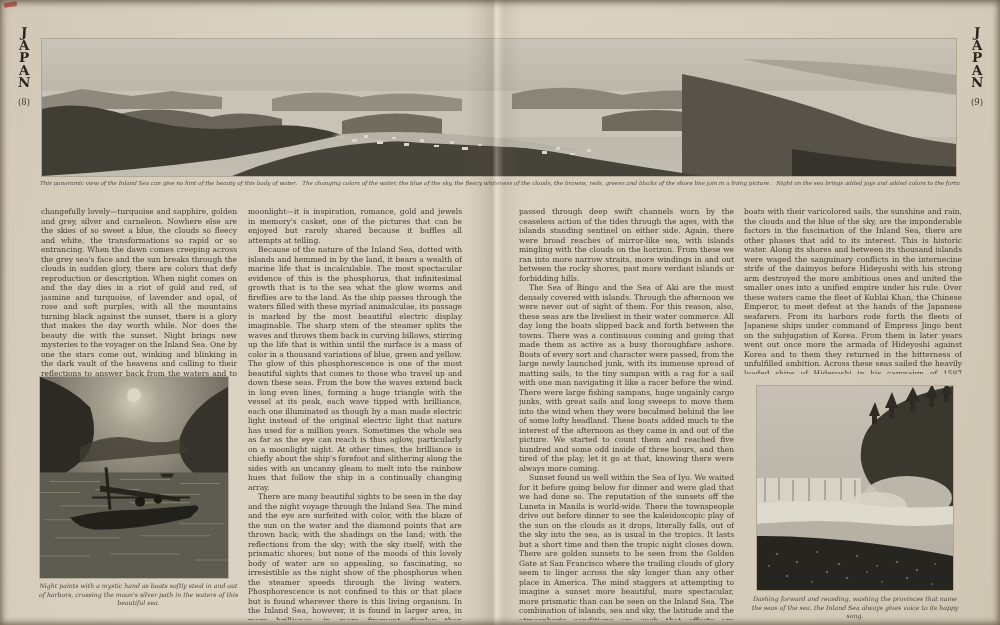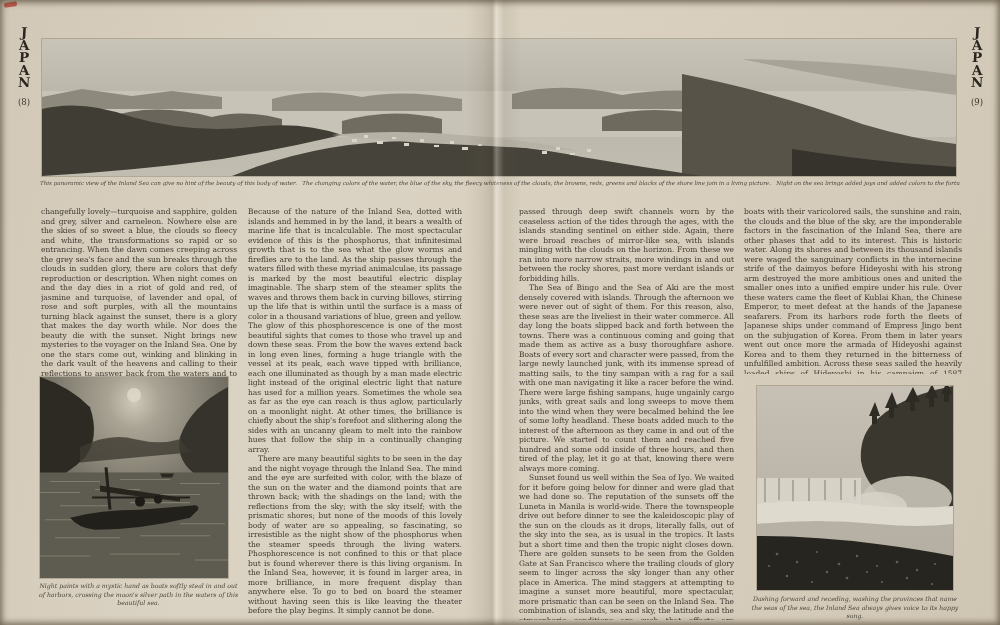--- a/index.html
+++ b/index.html
@@ -103,20 +103,21 @@
       <path d="M750 110 Q800 118 860 124 L914 128 L914 137 750 137Z" fill="#35332c"></path>
     </svg>
   </div>
 
   <div class="pano-caption">This panoramic view of the Inland Sea can give no hint of the beauty of this body of water.   The changing colors of the water, the blue of the sky, the fleecy whiteness of the clouds, the browns, reds, greens and blacks of the shore line join in a living picture.   Night on the sea brings added joys and added colors to the fortunate voyageur.</div>
 
   <div class="col" style="left:41px;width:196px;height:172px;">
       <p>changefully lovely—turquoise and sapphire, golden and grey, silver and carneleon.  Nowhere else are the skies of so sweet a blue, the clouds so fleecy and white, the transformations so rapid or so entrancing.  When the dawn comes creeping across the grey sea's face and the sun breaks through the clouds in sudden glory, there are colors that defy reproduction or description.  When night comes on and the day dies in a riot of gold and red, of jasmine and turquoise, of lavender and opal, of rose and soft purples, with all the mountains turning black against the sunset, there is a glory that makes the day worth while.  Nor does the beauty die with the sunset.  Night brings new mysteries to the voyager on the Inland Sea.  One by one the stars come out, winking and blinking in the dark vault of the heavens and calling to their reflections to answer back from the waters and to the gleams of light that shine from the houses along the shore.  A moonlight night on the Inland Sea is something precious.  It is more than</p>
     </div>
   <div class="col" style="left:248px;width:214px;height:413px;">
+      <p>moonlight—it is inspiration, romance, gold and jewels in memory's casket, one of the pictures that can be enjoyed but rarely shared because it baffles all attempts at telling.</p>
       <p>Because of the nature of the Inland Sea, dotted with islands and hemmed in by the land, it bears a wealth of marine life that is incalculable.  The most spectacular evidence of this is the phosphorus, that infinitesimal growth that is to the sea what the glow worms and fireflies are to the land.  As the ship passes through the waters filled with these myriad animalculae, its passage is marked by the most beautiful electric display imaginable.  The sharp stem of the steamer splits the waves and throws them back in curving billows, stirring up the life that is within until the surface is a mass of color in a thousand variations of blue, green and yellow.  The glow of this phosphorescence is one of the most beautiful sights that comes to those who travel up and down these seas.  From the bow the waves extend back in long even lines, forming a huge triangle with the vessel at its peak, each wave tipped with brilliance, each one illuminated as though by a man made electric light instead of the original electric light that nature has used for a million years.  Sometimes the whole sea as far as the eye can reach is thus aglow, particularly on a moonlight night.  At other times, the brilliance is chiefly about the ship's forefoot and slithering along the sides with an uncanny gleam to melt into the rainbow hues that follow the ship in a continually changing array.</p>
       <p>There are many beautiful sights to be seen in the day and the night voyage through the Inland Sea.  The mind and the eye are surfeited with color, with the blaze of the sun on the water and the diamond points that are thrown back; with the shadings on the land; with the reflections from the sky; with the sky itself; with the prismatic shores; but none of the moods of this lovely body of water are so appealing, so fascinating, so irresistible as the night show of the phosphorus when the steamer speeds through the living waters.  Phosphorescence is not confined to this or that place but is found wherever there is this living organism.  In the Inland Sea, however, it is found in larger area, in more brilliance, in more frequent display than anywhere else.  To go to bed on board the steamer without having seen this is like leaving the theater before the play begins.  It simply cannot be done.</p>
     </div>
   <div class="col" style="left:519px;width:215px;height:413px;">
       <p>passed through deep swift channels worn by the ceaseless action of the tides through the ages, with the islands standing sentinel on either side.  Again, there were broad reaches of mirror-like sea, with islands mingling with the clouds on the horizon.  From these we ran into more narrow straits, more windings in and out between the rocky shores, past more verdant islands or forbidding hills.</p>
       <p>The Sea of Bingo and the Sea of Aki are the most densely covered with islands.  Through the afternoon we were never out of sight of them.  For this reason, also, these seas are the liveliest in their water commerce.  All day long the boats slipped back and forth between the towns.  There was a continuous coming and going that made them as active as a busy thoroughfare ashore.  Boats of every sort and character were passed, from the large newly launched junk, with its immense spread of matting sails, to the tiny sampan with a rag for a sail with one man navigating it like a racer before the wind.  There were large fishing sampans, huge ungainly cargo junks, with great sails and long sweeps to move them into the wind when they were becalmed behind the lee of some lofty headland.  These boats added much to the interest of the afternoon as they came in and out of the picture.  We started to count them and reached five hundred and some odd inside of three hours, and then tired of the play, let it go at that, knowing there were always more coming.</p>
       <p>Sunset found us well within the Sea of Iyo.  We waited for it before going below for dinner and were glad that we had done so.  The reputation of the sunsets off the Luneta in Manila is world-wide.  There the townspeople drive out before dinner to see the kaleidoscopic play of the sun on the clouds as it drops, literally falls, out of the sky into the sea, as is usual in the tropics.  It lasts but a short time and then the tropic night closes down.  There are golden sunsets to be seen from the Golden Gate at San Francisco where the trailing clouds of glory seem to linger across the sky longer than any other place in America.  The mind staggers at attempting to imagine a sunset more beautiful, more spectacular, more prismatic than can be seen on the Inland Sea.  The combination of islands, sea and sky, the latitude and the atmospheric conditions are such that effects are produced impossible of duplication.</p>
     </div>
   <div class="col" style="left:744px;width:218px;height:167px;">
       <p>boats with their varicolored sails, the sunshine and rain, the clouds and the blue of the sky, are the imponderable factors in the fascination of the Inland Sea, there are other phases that add to its interest.  This is historic water.  Along its shores and between its thousand islands were waged the sanguinary conflicts in the internecine strife of the daimyos before Hideyoshi with his strong arm destroyed the more ambitious ones and united the smaller ones into a unified empire under his rule.  Over these waters came the fleet of Kublai Khan, the Chinese Emperor, to meet defeat at the hands of the Japanese seafarers.  From its harbors rode forth the fleets of Japanese ships under command of Empress Jingo bent on the subjugation of Korea.  From them in later years went out once more the armada of Hideyoshi against Korea and to them they returned in the bitterness of unfulfilled ambition.  Across these seas sailed the heavily loaded ships of Hideyoshi in his campaign of 1587 against the Island of Kyushu and</p>

